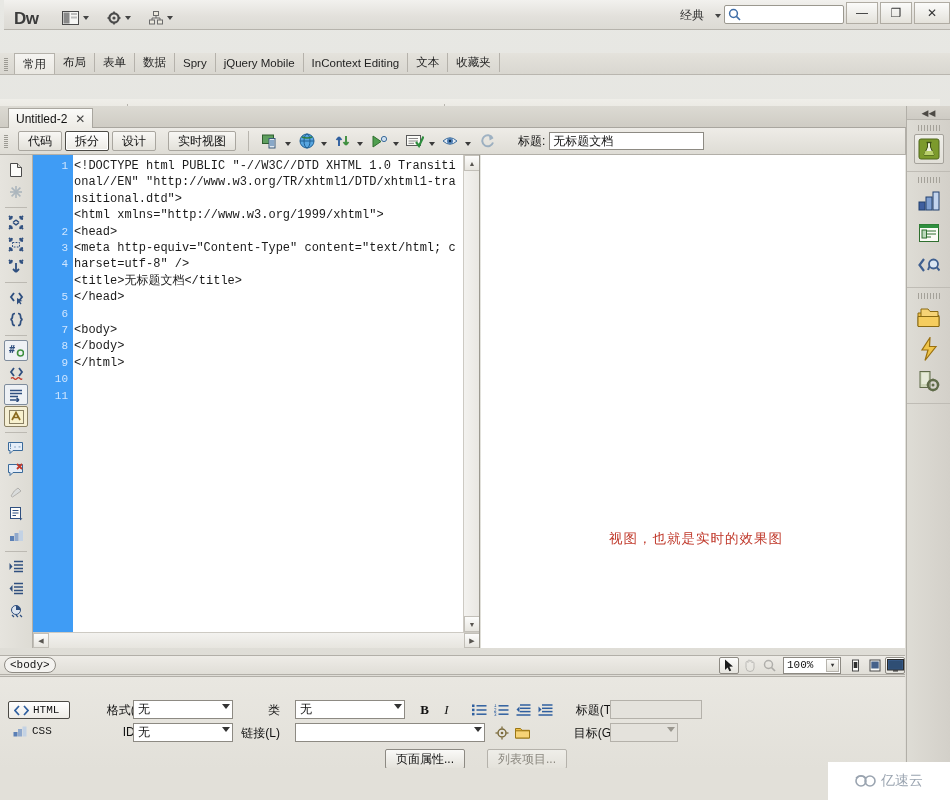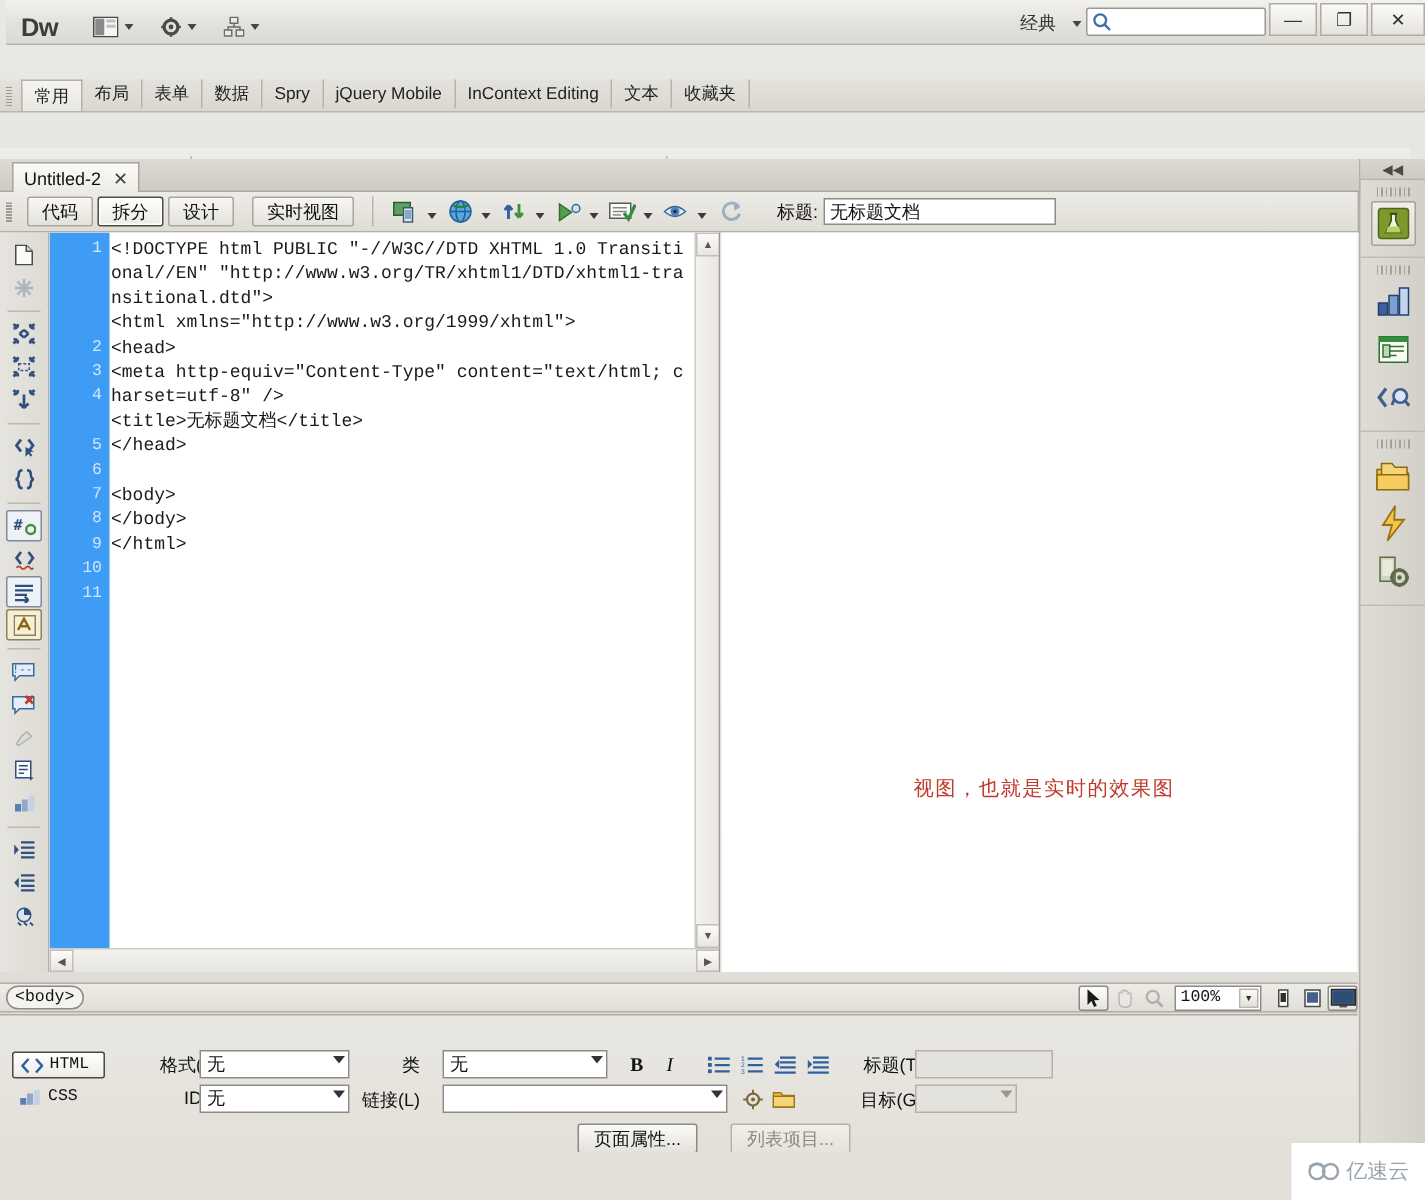--- a/index.html
+++ b/index.html
@@ -197,21 +197,21 @@
     background: linear-gradient(#fcfcfb,#e7e5df); border:1px solid #c2bfb8;
     font-size:7px; color:#585550;
   }
 
   
   .designpane {
     position:absolute; left:481px; top:155px; width:424px; height:493px;
     background:#fff;
   }
   .ann-design {
-    position:absolute; left:128px; top:362px;
+    position:absolute; left:128px; top:375px;
     color:#c0392b; font-size:13.5px; letter-spacing:1px;
   }
 
   
   .statusbar {
     position:absolute; left:0; top:655px; width:905px; height:20px;
     background: linear-gradient(#eeece7,#e0ded7);
     border-top:1px solid #b2afa8; border-bottom:1px solid #b2afa8;
     display:flex; align-items:center;
   }
@@ -323,21 +323,21 @@
   }
   .rs-icon.boxed { border:1px solid #a6a39c; background: linear-gradient(#efeee9,#e1dfd8); border-radius:2px; }
 
   
   .rightedge {
     position:absolute; left:905px; top:128px; width:1px; height:27px; background:#b2afa8;
   }
 
   
   .watermark {
-    position:absolute; right:0px; bottom:0px; width:89px; height:38px;
+    position:absolute; right:0px; bottom:0px; width:122px; height:38px;
     background:#fff; display:flex; align-items:center; justify-content:center;
     gap:4px; color:#9aa4b0; font-size:14px;
   }
   .bottomfill {
     position:absolute; left:0; top:768px; width:905px; height:32px;
     background:#e2e0d9;
   }
   .svgi { display:block; }
 </style>
 </head>

